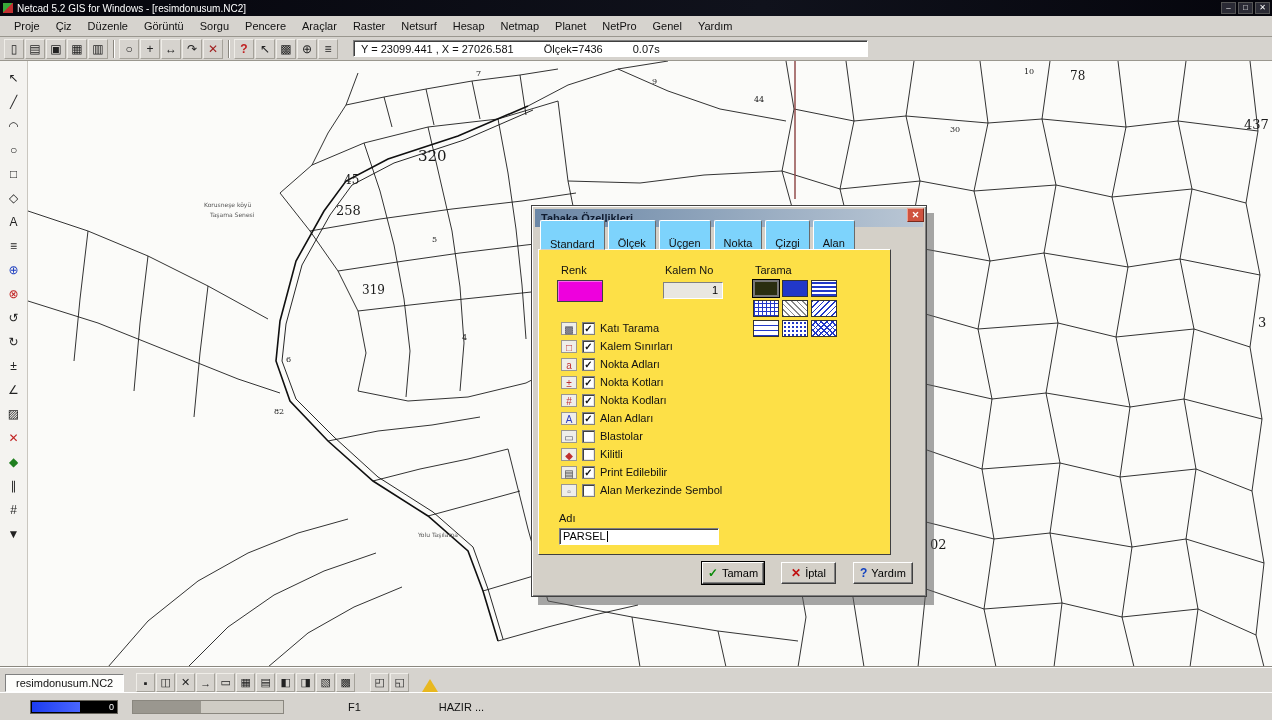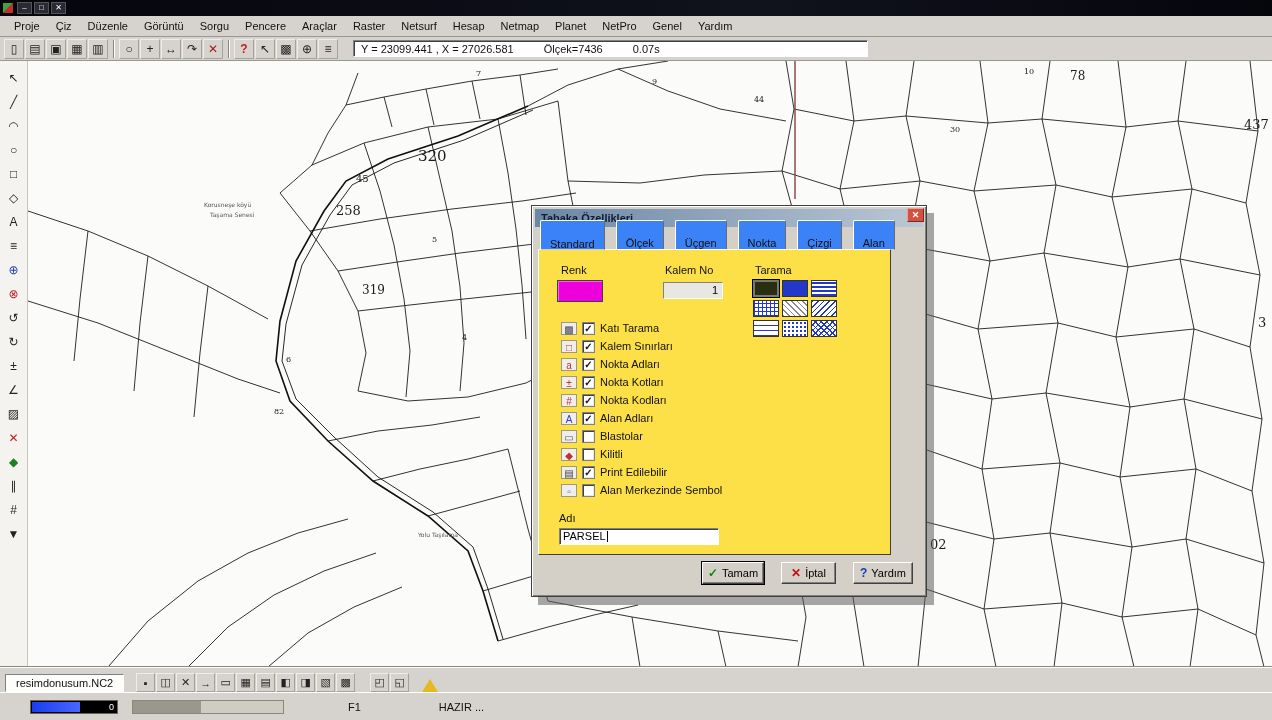--- a/index.html
+++ b/index.html
@@ -48,23 +48,23 @@
   .dialog { position:absolute; left:531px; top:205px; width:396px; height:392px; background:#d4d0c8;
     border:1px solid #404040; box-shadow:inset 1px 1px 0 #fff, inset -1px -1px 0 #808080,
     7px 8px 0 rgba(95,95,95,0.55); z-index:10; font-size:11px; }
   .dlg-title { position:absolute; left:3px; top:3px; right:3px; height:18px;
     background:linear-gradient(90deg,#6b87a6,#bac7d5); display:flex; align-items:center;
     padding-left:6px; font-weight:bold; color:#101c30; }
   .dlg-close { position:absolute; right:2px; top:2px; width:17px; height:14px; background:#cf5340;
     border:1px solid; border-color:#efa08e #7a2a1c #7a2a1c #efa08e; color:#fff; font-size:9px;
     line-height:12px; text-align:center; font-weight:bold; cursor:default; }
   .tabs { position:absolute; left:8px; top:25px; height:19px; display:flex; align-items:flex-end; }
-  .tab { height:17px; line-height:16px; padding:14px 9px; background:#3b82f6;
+  .tab { height:17px; line-height:16px; padding:14px 9px; background:#7dd3fc;
     border:1px solid; border-color:#fff #6a6a6a #d4d0c8 #fff; border-radius:2px 2px 0 0;
-    margin-right:11px; color:#111; }
+    margin-right:3px; color:#111; }
   .tab.active { height:20px; line-height:18px; position:relative; z-index:3; border-bottom:1px solid #d4d0c8; }
   .tabpage { position:absolute; left:6px; top:43px; width:353px; height:306px; background:#fde047;
     border:1px solid; border-color:#fff #404040 #404040 #fff; z-index:1; }
   .flabel { position:absolute; font-size:11px; color:#111; }
   .renk-swatch { position:absolute; left:18px; top:72px; width:46px; height:22px;
     border:1px solid #404040; box-shadow:inset 1px 1px 0 rgba(255,255,255,.4); }
   .kalem-field { position:absolute; left:124px; top:74px; width:60px; height:17px; background:#e9e7e1;
     border:1px solid; border-color:#808080 #fff #fff #808080; text-align:right; padding-right:4px; line-height:15px; }
   .tarama-grid { position:absolute; left:214px; top:72px; display:grid; grid-template-columns:repeat(3,26px);
     grid-auto-rows:17px; gap:3px; }
@@ -123,20 +123,21 @@
   .sb-f1 { font-size:11px; color:#111; margin-left:64px; }
   .sb-status { font-size:11px; color:#111; margin-left:78px; }
 </style>
 </head>
 <body>
 
 <div id="screen">
 
   <div class="titlebar">
     <span class="app-icon"></span>
+    <span class="title-text">Netcad 5.2 GIS for Windows - [resimdonusum.NC2]</span>
     <span class="win-btns">
       <span class="win-btn">–</span>
       <span class="win-btn">□</span>
       <span class="win-btn">✕</span>
     </span>
   </div>
 
   <div class="menubar">
     <span class="mi">Proje</span>
     <span class="mi">Çiz</span>
@@ -234,21 +235,21 @@
     <span class="maplabel" style="left:448px;top:8px;font-size:8px;">7</span>
     <span class="maplabel" style="left:624px;top:16px;font-size:8px;">9</span>
     <span class="maplabel" style="left:696px;top:34px;font-size:8px;margin-left:30px;">44</span>
     <span class="maplabel" style="left:996px;top:6px;font-size:8px;">10</span>
     <span class="maplabel" style="left:1042px;top:8px;font-size:12px;">78</span>
     <span class="maplabel" style="left:922px;top:64px;font-size:8px;">30</span>
     <span class="maplabel" style="left:404px;top:174px;font-size:8px;">5</span>
     <span class="maplabel" style="left:434px;top:272px;font-size:8px;">4</span>
     <span class="maplabel" style="left:258px;top:294px;font-size:8px;">6</span>
     <span class="maplabel" style="left:246px;top:346px;font-size:8px;">82</span>
-    <span class="maplabel" style="left:328px;top:112px;font-size:10px;">45</span>
+    <span class="maplabel" style="left:316px;top:112px;font-size:12px;">45</span>
     <span class="maplabel" style="left:516px;top:244px;font-size:8px;">12</span>
     <span class="maplabel tiny" style="left:176px;top:140px;font-size:6px;">Korusneşe köyü</span>
     <span class="maplabel tiny" style="left:182px;top:150px;font-size:6px;">Taşama Senesi</span>
     <span class="maplabel tiny" style="left:390px;top:470px;font-size:6px;">Yolu Taşılama</span>
   </div>
 
   <div class="dialog">
     <div class="dlg-title">
       <span>Tabaka Özellikleri</span>
     </div>

